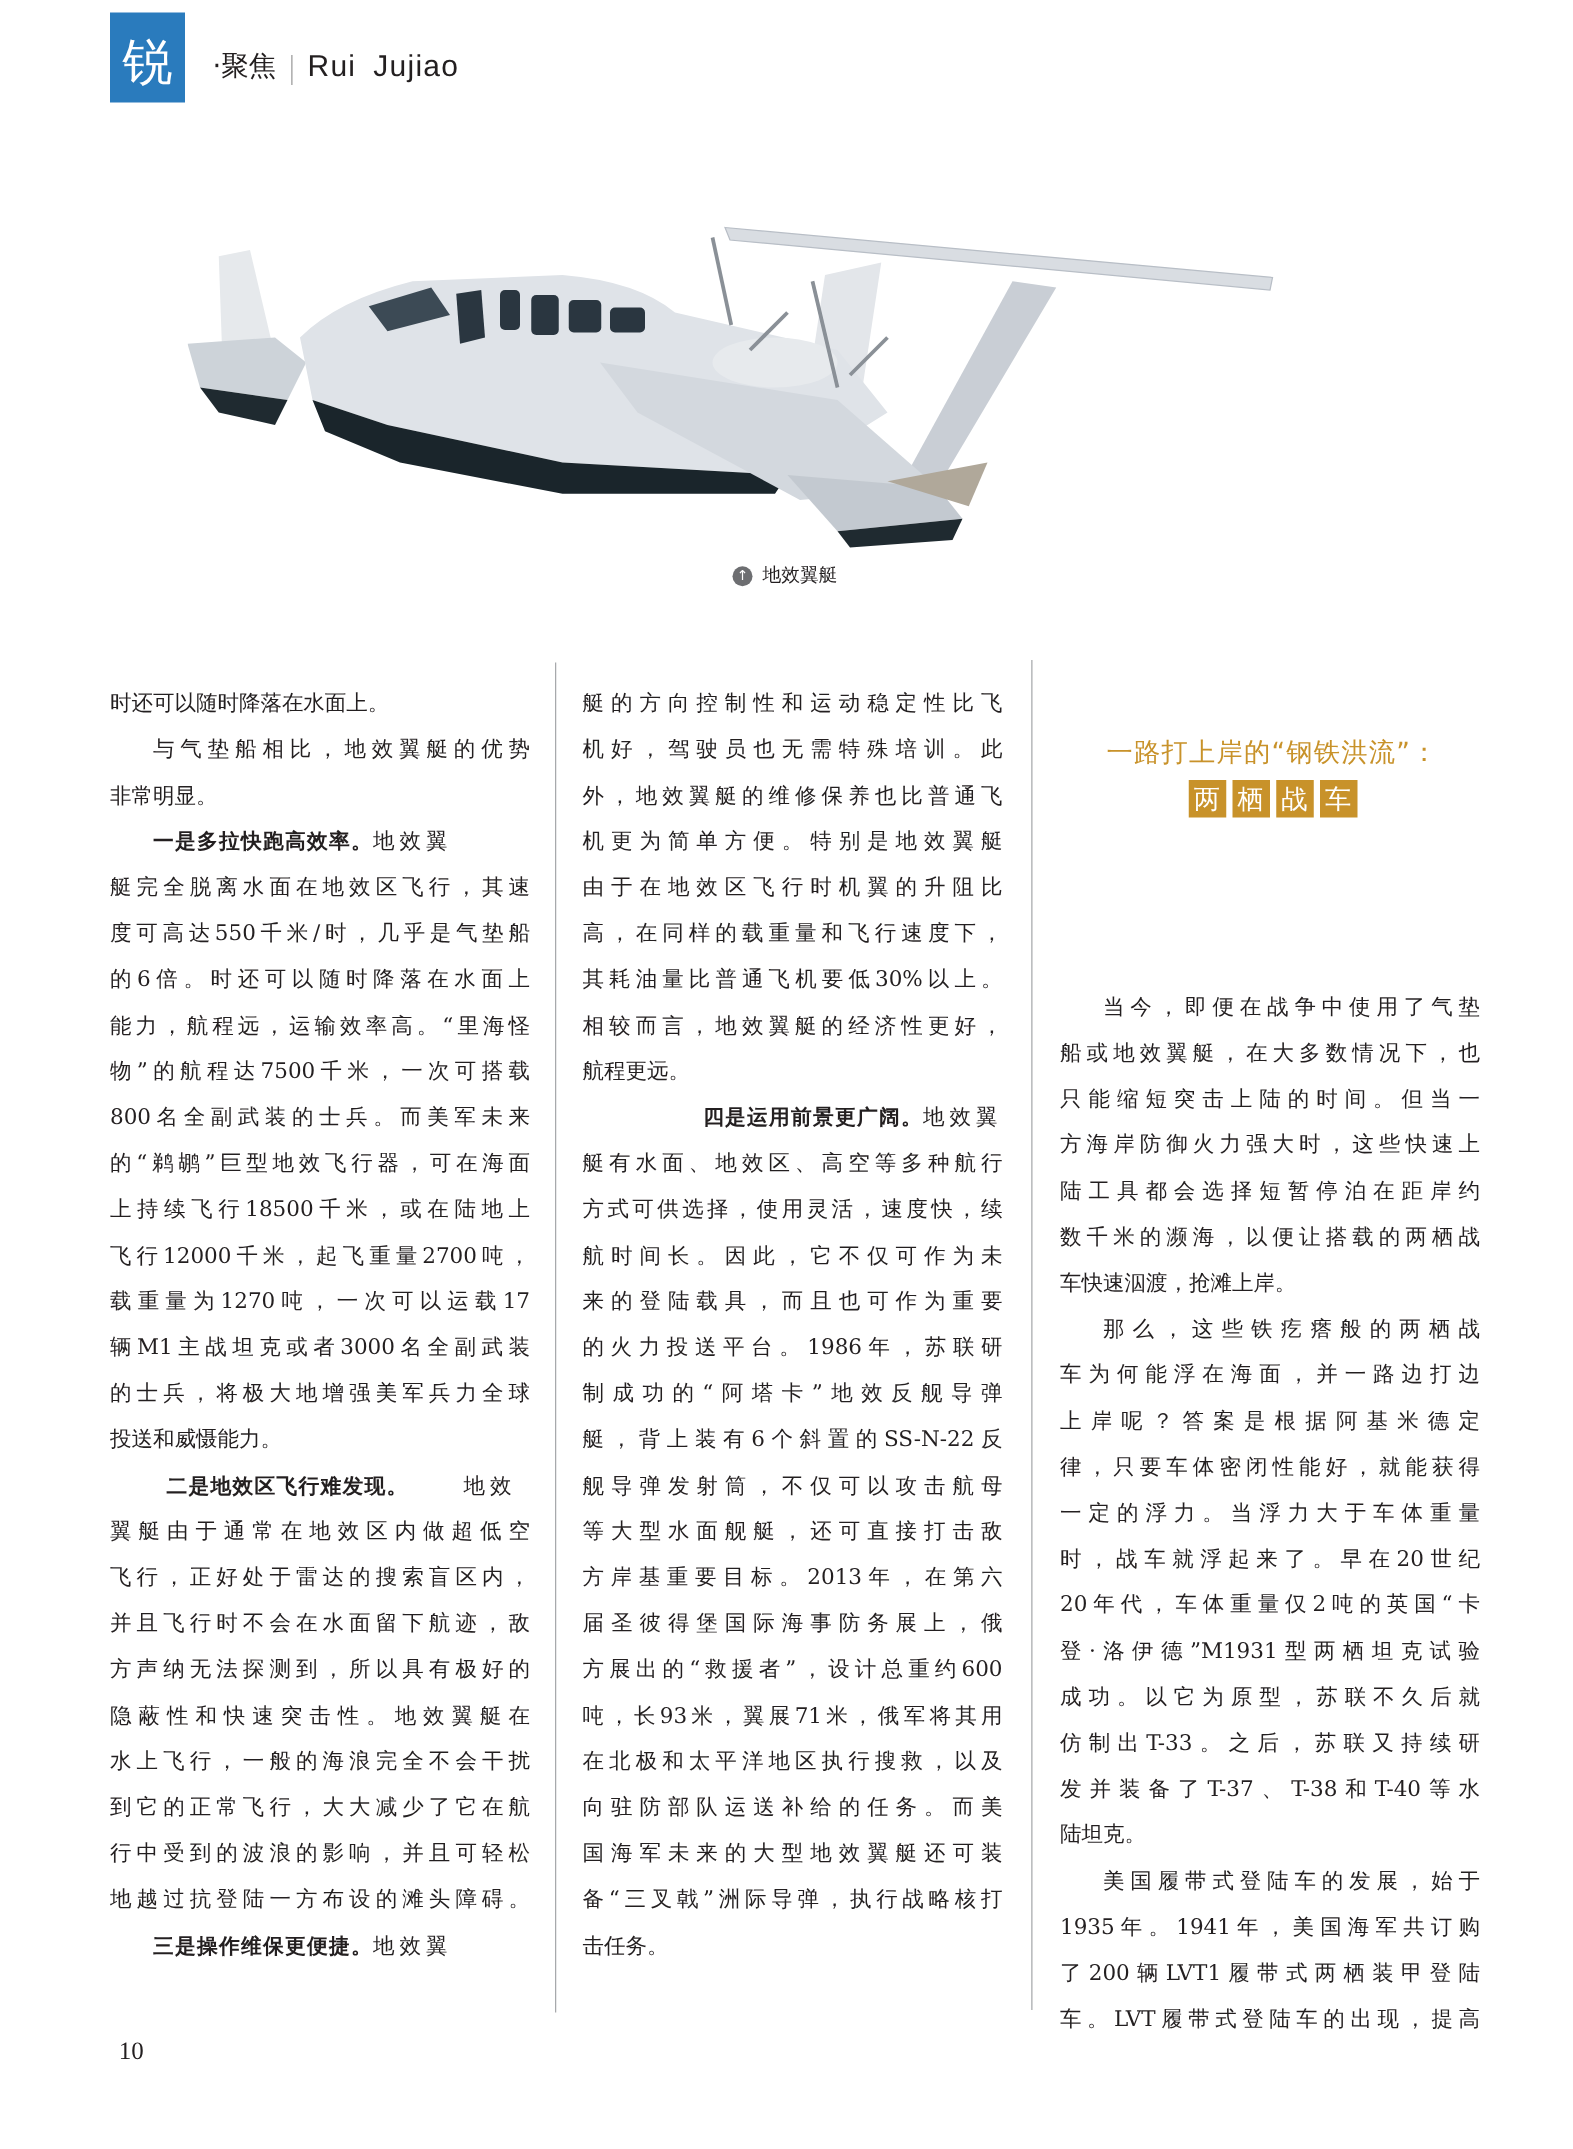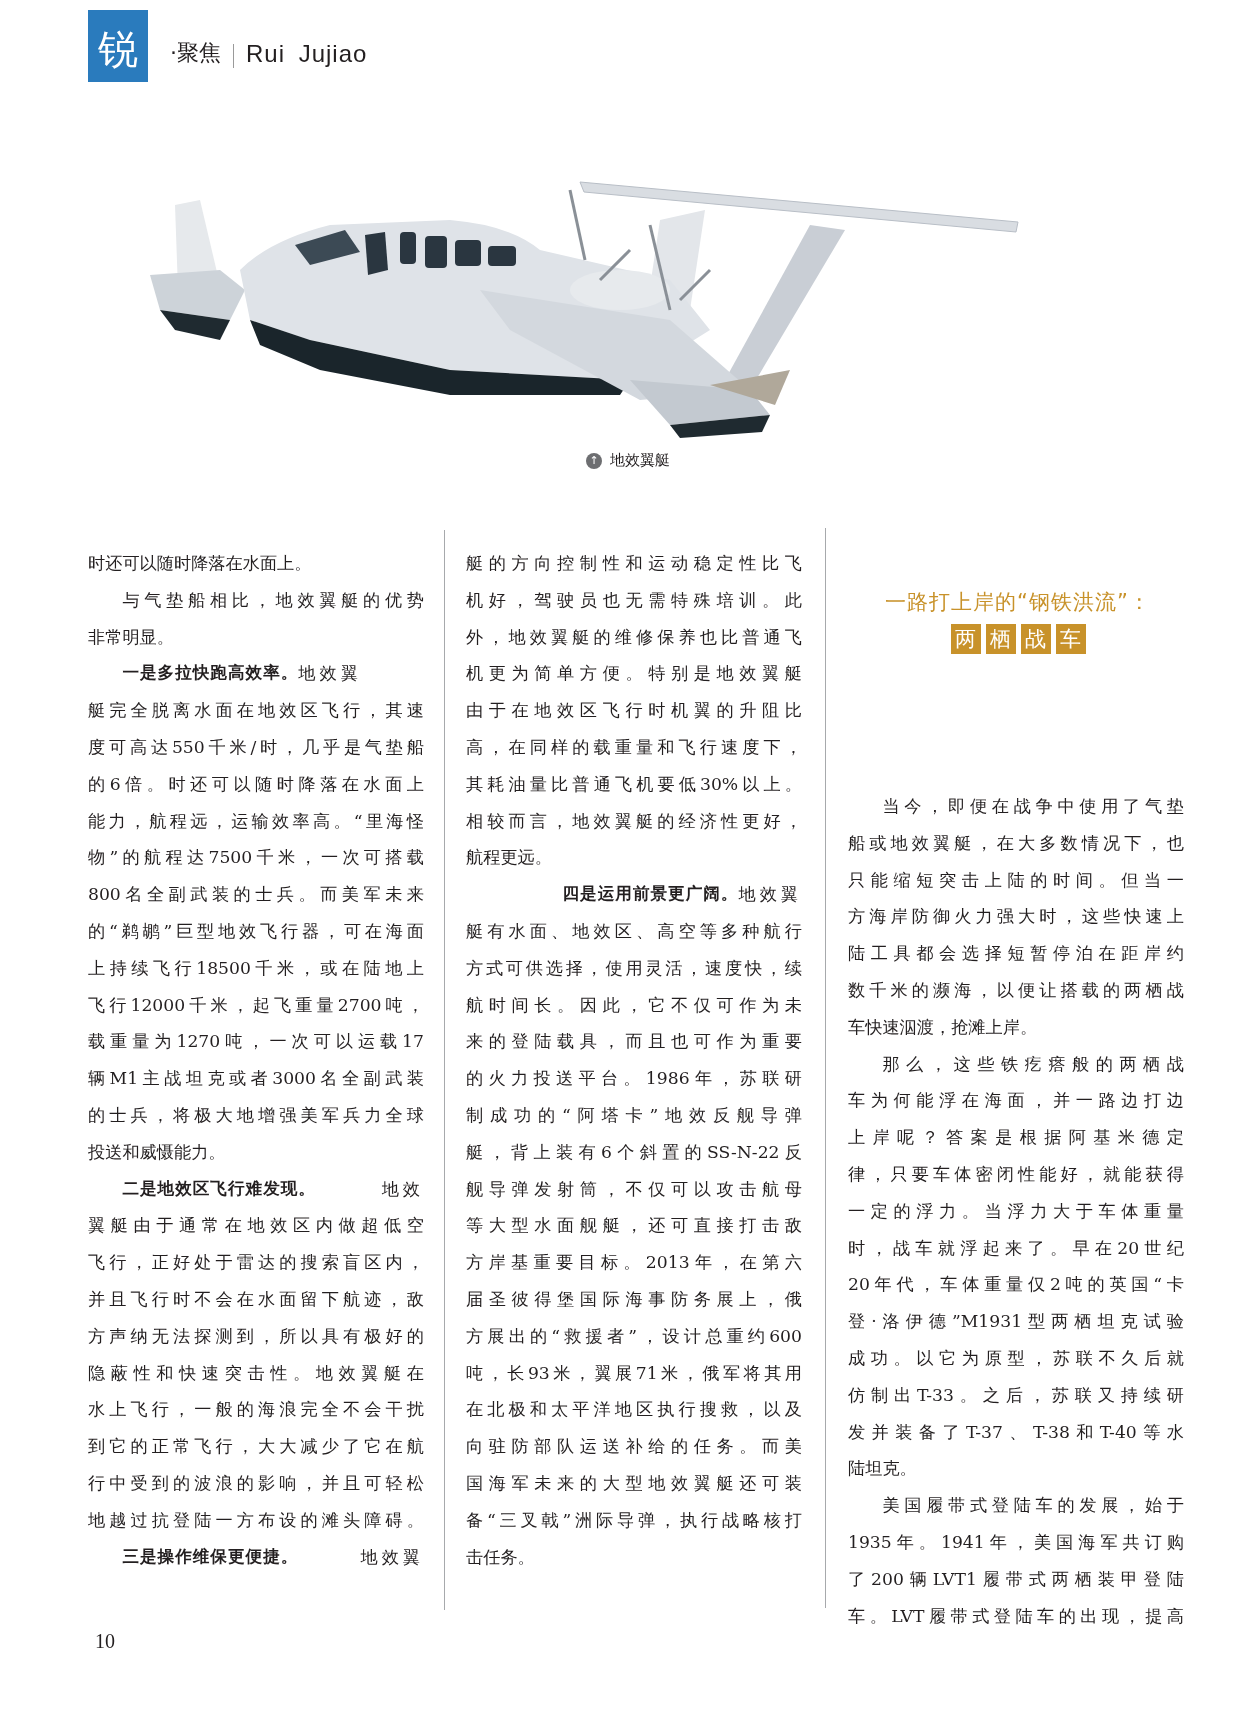--- a/index.html
+++ b/index.html
@@ -112,34 +112,34 @@
   <span class="line">能力，航程远，运输效率高。“里海怪</span>
   <span class="line">物”的航程达7500千米，一次可搭载</span>
   <span class="line">800名全副武装的士兵。而美军未来</span>
   <span class="line">的“鹈鹕”巨型地效飞行器，可在海面</span>
   <span class="line">上持续飞行18500千米，或在陆地上</span>
   <span class="line">飞行12000千米，起飞重量2700吨，</span>
   <span class="line">载重量为1270吨，一次可以运载17</span>
   <span class="line">辆M1主战坦克或者3000名全副武装</span>
   <span class="line">的士兵，将极大地增强美军兵力全球</span>
   <span class="line last">投送和威慑能力。</span>
-  <span class="line" style="padding-left:2em; display:flex; justify-content:space-between;gap:44px;">
+  <span class="line" style="padding-left:2em; display:flex; justify-content:center;gap:44px;">
       <b>二是地效区飞行难发现。</b>
       <span style="letter-spacing:4px">地效</span>
     </span>
   <span class="line">翼艇由于通常在地效区内做超低空</span>
   <span class="line">飞行，正好处于雷达的搜索盲区内，</span>
   <span class="line">并且飞行时不会在水面留下航迹，敌</span>
   <span class="line">方声纳无法探测到，所以具有极好的</span>
   <span class="line">隐蔽性和快速突击性。地效翼艇在</span>
   <span class="line">水上飞行，一般的海浪完全不会干扰</span>
   <span class="line">到它的正常飞行，大大减少了它在航</span>
   <span class="line">行中受到的波浪的影响，并且可轻松</span>
   <span class="line">地越过抗登陆一方布设的滩头障碍。</span>
-  <span class="line" style="padding-left:2em; display:flex; justify-content:space-between;">
+  <span class="line" style="padding-left:2em; display:flex; ">
       <b>三是操作维保更便捷。</b>
       <span style="letter-spacing:4px">地效翼</span>
     </span>
 </div>
 
 <div class="col col2">
   <span class="line">艇的方向控制性和运动稳定性比飞</span>
   <span class="line">机好，驾驶员也无需特殊培训。此</span>
   <span class="line">外，地效翼艇的维修保养也比普通飞</span>
   <span class="line">机更为简单方便。特别是地效翼艇</span>

